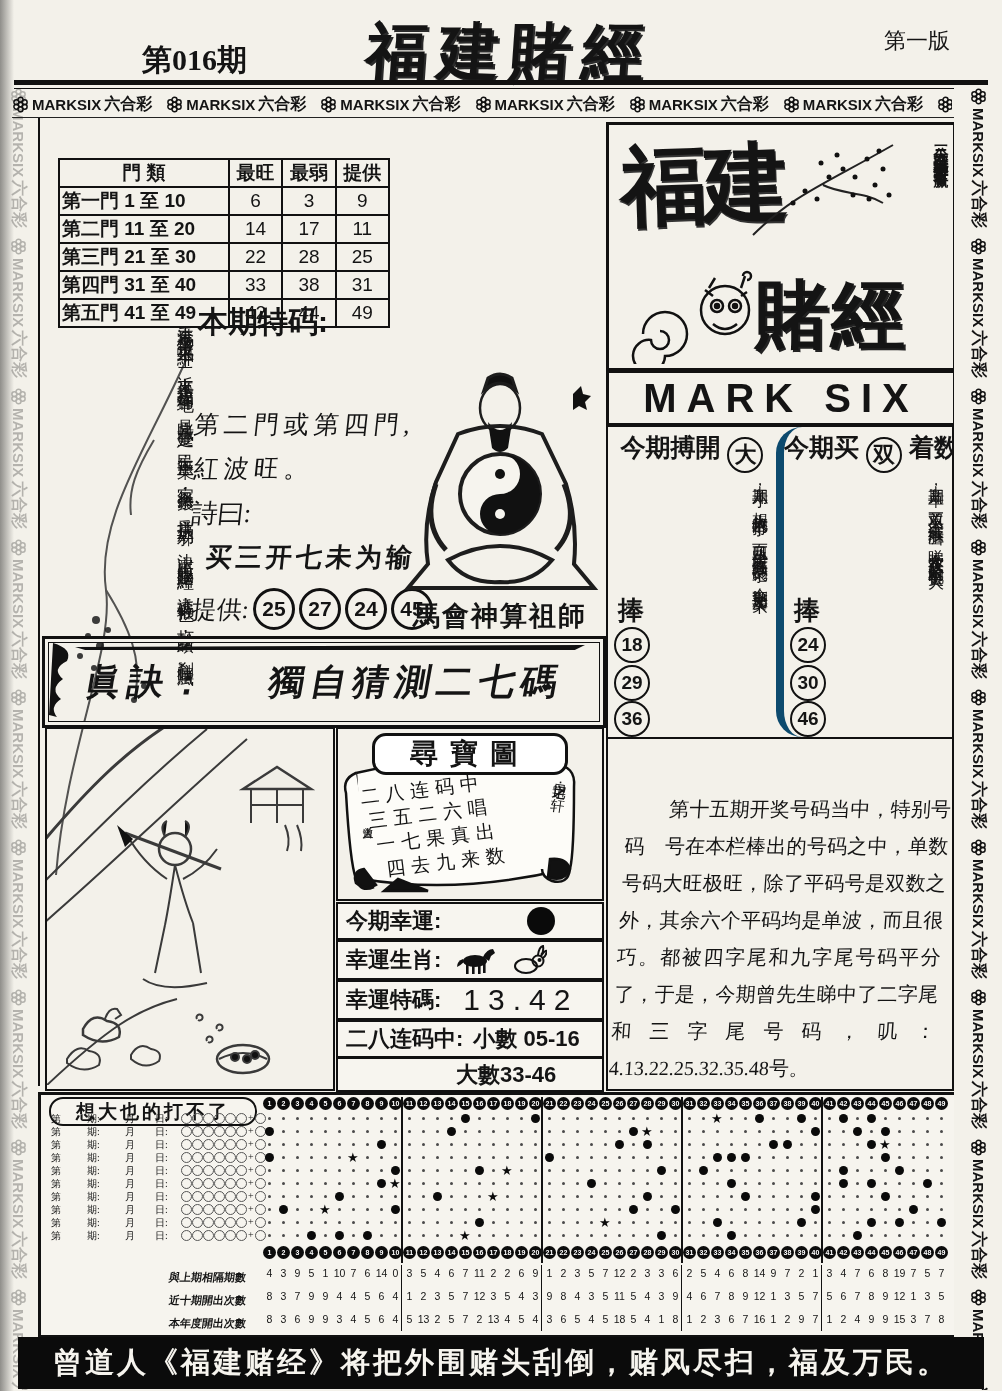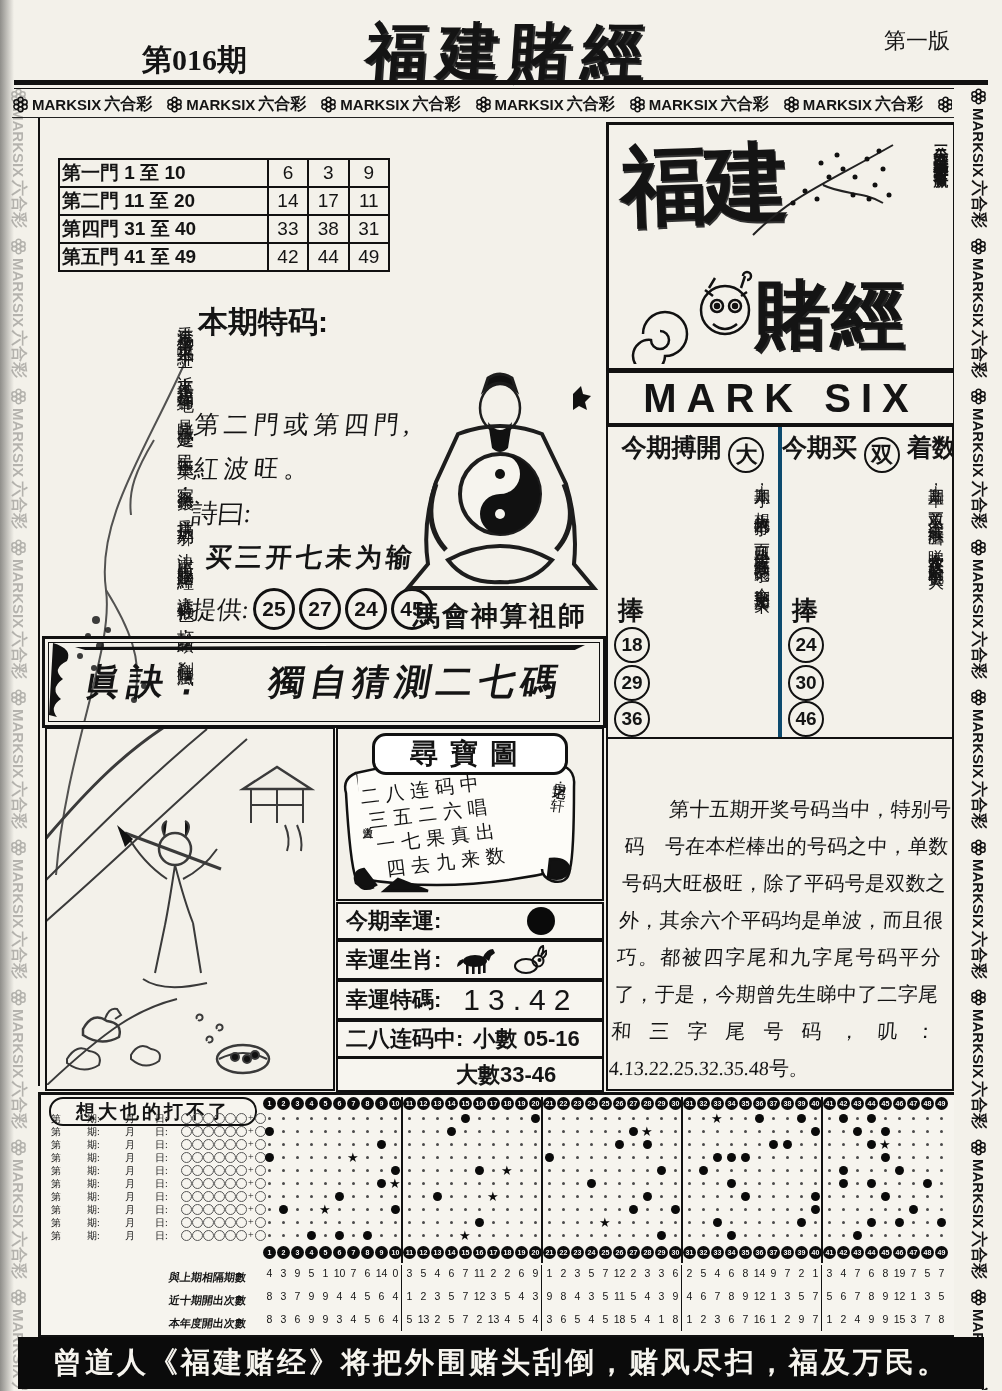--- a/index.html
+++ b/index.html
@@ -68,21 +68,21 @@
      letter-spacing:2px;text-shadow:2px 2px 0 #222;}
   .art-slogan{right:4px;top:8px;height:128px;font-size:15px;line-height:16px;letter-spacing:2px;
      font-family:"Liberation Serif",serif;font-weight:bold;}
   
   .ms-banner{left:606px;top:370px;width:344px;height:50px;border:3px solid #111;display:flex;
      align-items:center;justify-content:center;font-size:40px;font-weight:900;letter-spacing:10px;
      transform:none;font-family:"Liberation Sans",sans-serif;}
   
   .panels{left:606px;top:425px;width:344px;height:310px;border:2px solid #111;display:flex;}
   .panel{position:relative;flex:1;}
-  .panel+.panel{border-left:4px solid #0c4a6e;}
+  .panel+.panel{border-left:8px solid #0c4a6e;border-radius:26px;}
   .panel-title{position:absolute;left:0;top:4px;width:100%;text-align:center;font-weight:900;
      font-size:25px;white-space:nowrap;}
   .cchar{display:inline-flex;width:32px;height:32px;border:2px solid #111;border-radius:50%;
      align-items:center;justify-content:center;font-size:22px;font-weight:bold;vertical-align:-6px;}
   .panel-body{position:absolute;right:4px;top:46px;height:250px;font-size:16px;line-height:24px;
      letter-spacing:2px;font-family:"Liberation Serif",serif;}
   .feng{position:absolute;left:10px;top:166px;font-size:26px;font-weight:900;}
   .pn{position:absolute;left:6px;width:32px;height:32px;border:2px solid #111;border-radius:50%;
      display:flex;align-items:center;justify-content:center;font-size:19px;font-weight:bold;}
   
@@ -536,31 +536,43 @@
         </svg>
         <b class="strip-en">MARKSIX</b>
         <b class="strip-cn">六合彩</b>
       </span>
     </div>
   <div class="abs hairline"></div>
   <div class="abs frame-left"></div>
 
   <table class="hot">
     <tbody>
+        <tr>
+      <th>門 類</th>
+      <th>最旺</th>
+      <th>最弱</th>
+      <th>提供</th>
+    </tr>
     <tr>
       <td class="gate">第一門 1 至 10</td>
       <td class="num">6</td>
       <td class="num">3</td>
       <td class="num">9</td>
     </tr>
     <tr>
       <td class="gate">第二門 11 至 20</td>
       <td class="num">14</td>
       <td class="num">17</td>
       <td class="num">11</td>
+    </tr>
+    <tr>
+      <td class="gate">第三門 21 至 30</td>
+      <td class="num">22</td>
+      <td class="num">28</td>
+      <td class="num">25</td>
     </tr>
     <tr>
       <td class="gate">第四門 31 至 40</td>
       <td class="num">33</td>
       <td class="num">38</td>
       <td class="num">31</td>
     </tr>
     <tr>
       <td class="gate">第五門 41 至 49</td>
       <td class="num">42</td>

